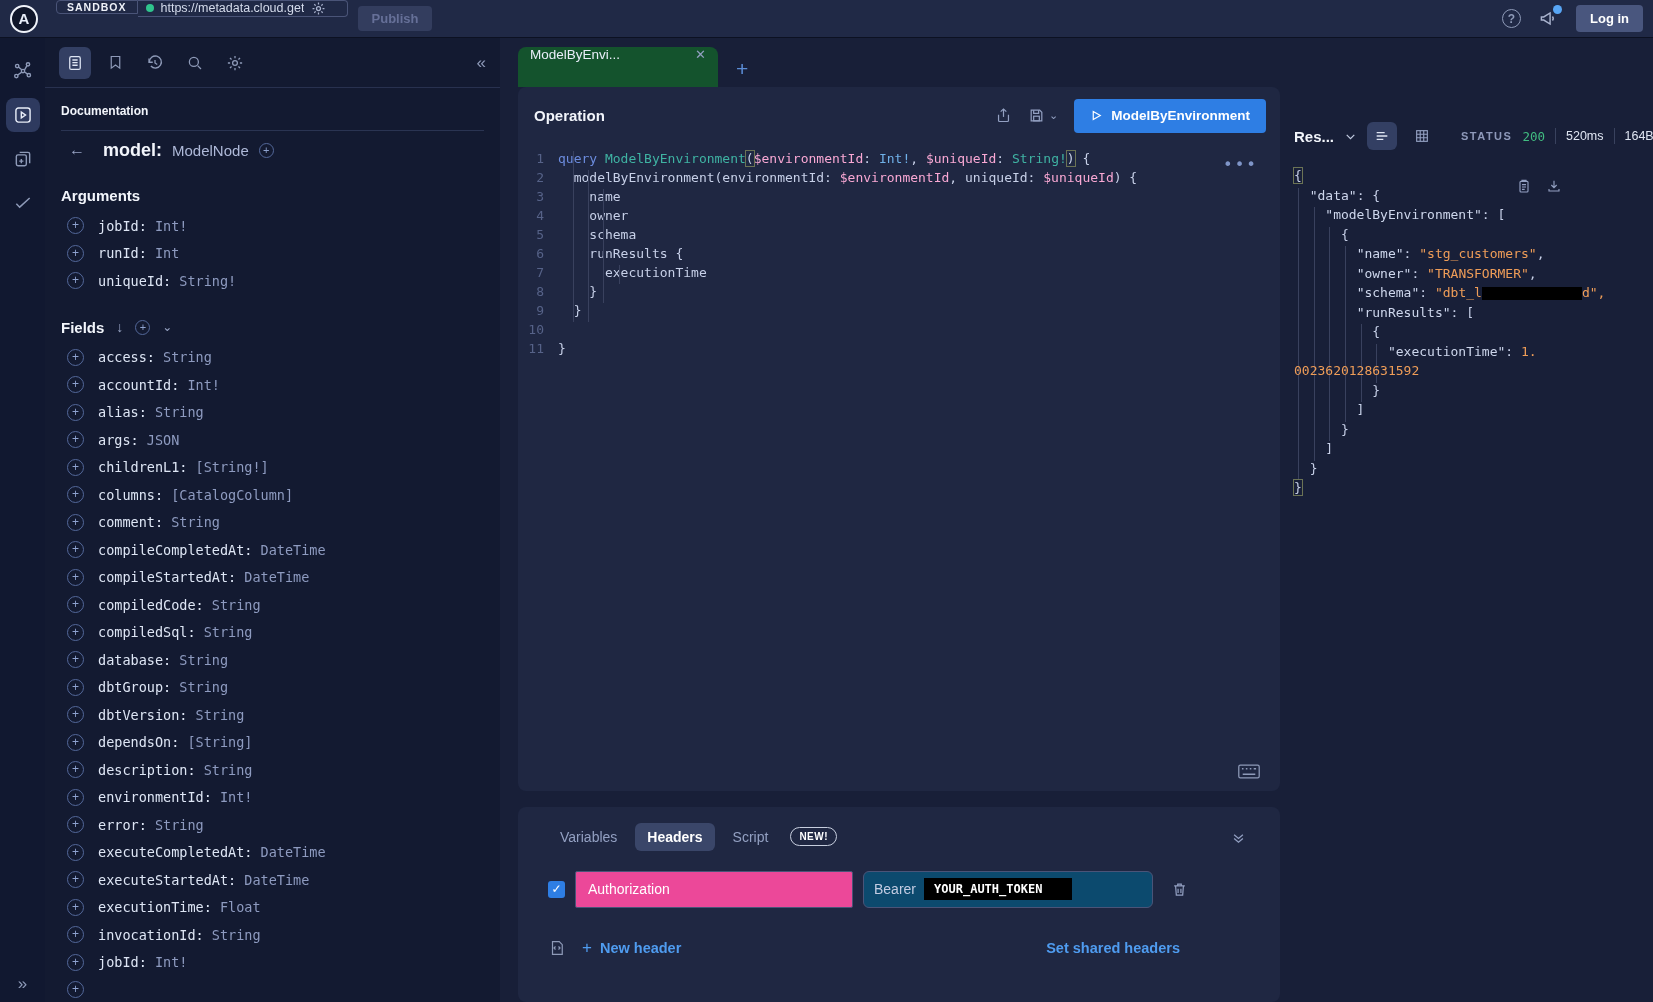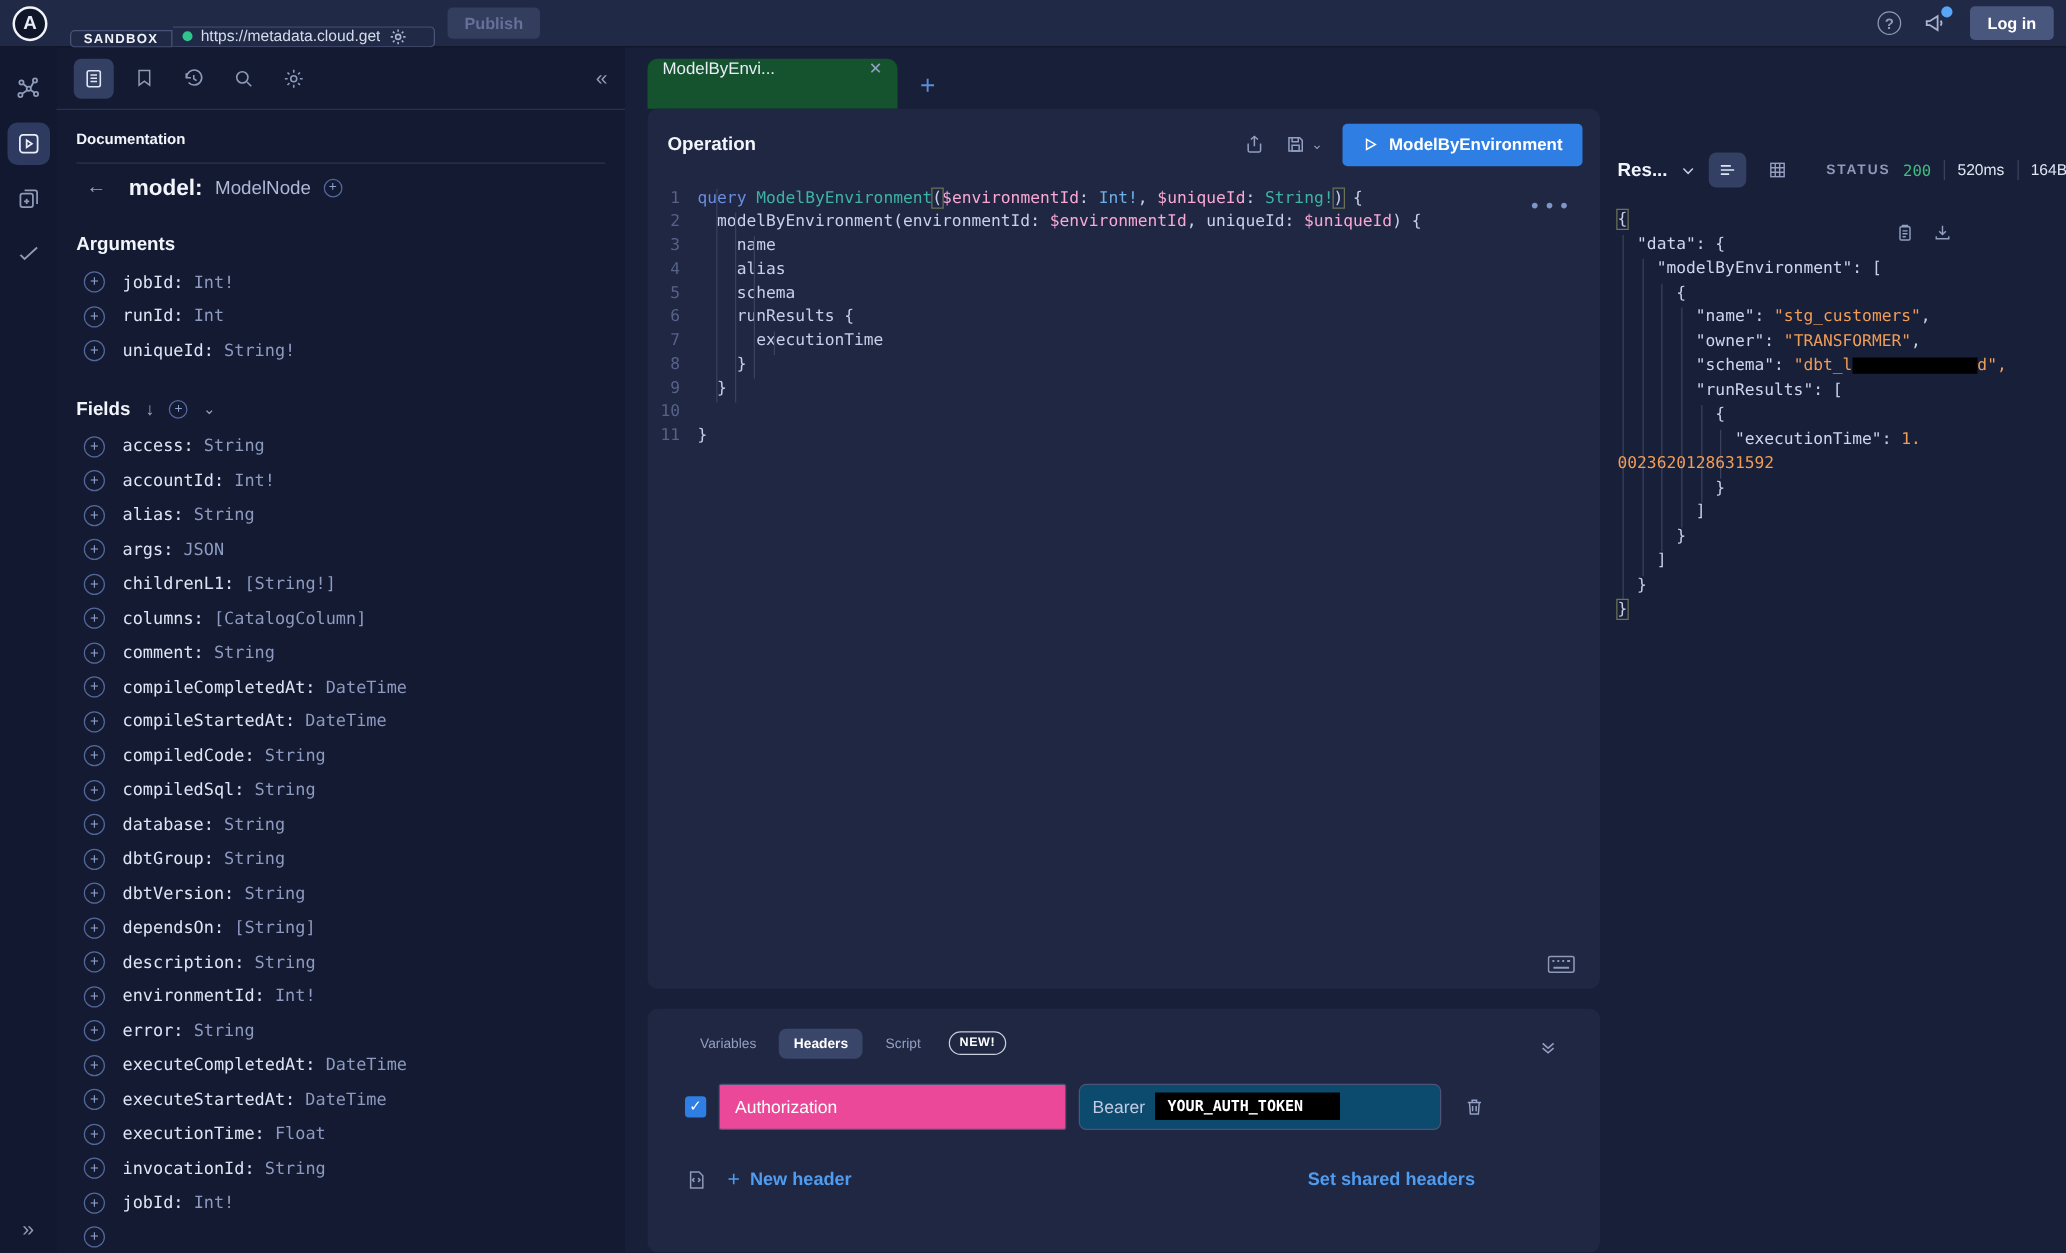--- a/index.html
+++ b/index.html
@@ -8,21 +8,21 @@
     font-family:"Liberation Sans", sans-serif;
     background:#141b30; color:#e8edf8; overflow:hidden; position:relative;
   }
 
   
   .topbar { height:38px; background:#202946; border-bottom:1px solid #0c1122;
     display:flex; align-items:center; padding:0 10px; }
   .logo { width:28px; height:28px; border:2px solid #f0f3fa; border-radius:50%;
     display:flex; align-items:center; justify-content:center; font-weight:bold; font-size:15px;
     margin-right:18px; background:#10162a; }
-  .sandbox-group { display:flex; align-items:flex-end; height:38px; }
+  .sandbox-group { display:flex; align-items:flex-start; height:38px; }
   .sandbox-badge { border:1px solid #4a5478; border-radius:4px 0 0 4px; display:flex; align-items:center;
     padding:0 10px; font-size:10.5px; font-weight:bold; letter-spacing:1px; color:#eef1f8; }
   .url-box { border:1px solid #4a5478; border-left:none; border-radius:0 4px 4px 0;
     display:flex; align-items:center; padding:0 8px; gap:7px; width:210px; }
   .green-dot { width:8px; height:8px; border-radius:50%; background:#2fc48d; flex:none; }
   .url-text { font-size:12.5px; color:#d4dbeb; white-space:nowrap; overflow:hidden; }
   .gear { color:#aab4cf; flex:none; display:flex; }
   .publish-btn { margin-left:10px; background:#333d5e; color:#667098; font-weight:bold;
     font-size:13px; border:none; border-radius:4px; padding:5px 14px; }
   .topbar-right { margin-left:auto; display:flex; align-items:center; gap:18px; }
@@ -98,21 +98,21 @@
   .t-kw { color:#6c8cde; } .t-op { color:#3fb3a3; } .t-var { color:#f9a8d4; }
   .t-type { color:#6fb0e8; } .t-type2 { color:#3fb3a3; } .t-pl { color:#c7d0e8; }
   .t-match { color:#c7d0e8; outline:1px solid #6b7355; }
   .guide { position:absolute; width:1px; background:#39415e; }
   .editor-dots { position:absolute; top:10px; right:22px; color:#7f95c8; font-size:16px; letter-spacing:2px; }
   .kbd-icon { position:absolute; bottom:12px; right:20px; color:#8e9ab8; }
 
   .req-card { background:#1f2742; border-radius:8px; margin-top:16px; height:200px;
     position:relative; padding:16px 0 0 30px; }
   .req-tabs { display:flex; align-items:center; gap:6px; }
-  .req-tab { font-size:11px; color:#93a0c2; padding:6px 12px; border-radius:6px; }
+  .req-tab { font-size:14px; color:#93a0c2; padding:6px 12px; border-radius:6px; }
   .req-tab.active { background:#3a4669; color:#fff; font-weight:bold; }
   .new-badge { border:1.5px solid #c7cede; border-radius:10px; color:#fff; font-size:10px;
     font-weight:bold; padding:3px 8px; margin-left:4px; letter-spacing:0.5px; }
   .req-collapse { position:absolute; top:24px; right:34px; color:#93a0c2; }
   .hdr-row { display:flex; align-items:center; margin-top:20px; gap:10px; }
   .checkbox { width:17px; height:17px; background:#2e7ee4; border-radius:3px; color:#fff;
     font-size:12px; display:flex; align-items:center; justify-content:center; flex:none; }
   .hdr-input { width:278px; height:37px; background:#ec4899; border:1px solid #4a5478;
     border-radius:2px; display:flex; align-items:center; padding:0 12px; font-size:14px; color:#fff; }
   .hdr-value { width:290px; height:37px; background:#0c4a6e; border:1px solid #4a5478;
@@ -416,21 +416,21 @@
                 <path d="M6 4.5l13 7.5-13 7.5z"></path>
               </svg>
             <span>ModelByEnvironment</span>
           </button>
         </div>
         <div class="editor">
           <div>
               <div class="code-line"><span class="gutter">1</span><div class=""><span class="t-kw">query</span><span class="t-pl"> </span><span class="t-op">ModelByEnvironment</span><span class="t-match">(</span><span class="t-var">$environmentId</span><span class="t-pl">: </span><span class="t-type">Int!</span><span class="t-pl">, </span><span class="t-var">$uniqueId</span><span class="t-pl">: </span><span class="t-type2">String!</span><span class="t-match">)</span><span class="t-pl"> {</span></div></div>
               <div class="code-line"><span class="gutter">2</span><div class=""><span class="t-pl">  modelByEnvironment(environmentId: </span><span class="t-var">$environmentId</span><span class="t-pl">, uniqueId: </span><span class="t-var">$uniqueId</span><span class="t-pl">) {</span></div></div>
               <div class="code-line"><span class="gutter">3</span><div class=""><span class="t-pl">    name</span></div></div>
-              <div class="code-line"><span class="gutter">4</span><div class=""><span class="t-pl">    alias</span></div></div>
+              <div class="code-line"><span class="gutter">4</span><div class=""><span class="t-pl">    owner</span></div></div>
               <div class="code-line"><span class="gutter">5</span><div class=""><span class="t-pl">    schema</span></div></div>
               <div class="code-line"><span class="gutter">6</span><div class=""><span class="t-pl">    runResults {</span></div></div>
               <div class="code-line"><span class="gutter">7</span><div class=""><span class="t-pl">      executionTime</span></div></div>
               <div class="code-line"><span class="gutter">8</span><div class=""><span class="t-pl">    }</span></div></div>
               <div class="code-line"><span class="gutter">9</span><div class=""><span class="t-pl">  }</span></div></div>
               <div class="code-line"><span class="gutter">10</span><div class=""><span class="t-pl"></span></div></div>
               <div class="code-line"><span class="gutter">11</span><div class=""><span class="t-pl">}</span></div></div>
             </div>
           <div class="editor-dots">•••</div>
           <div class="kbd-icon">

